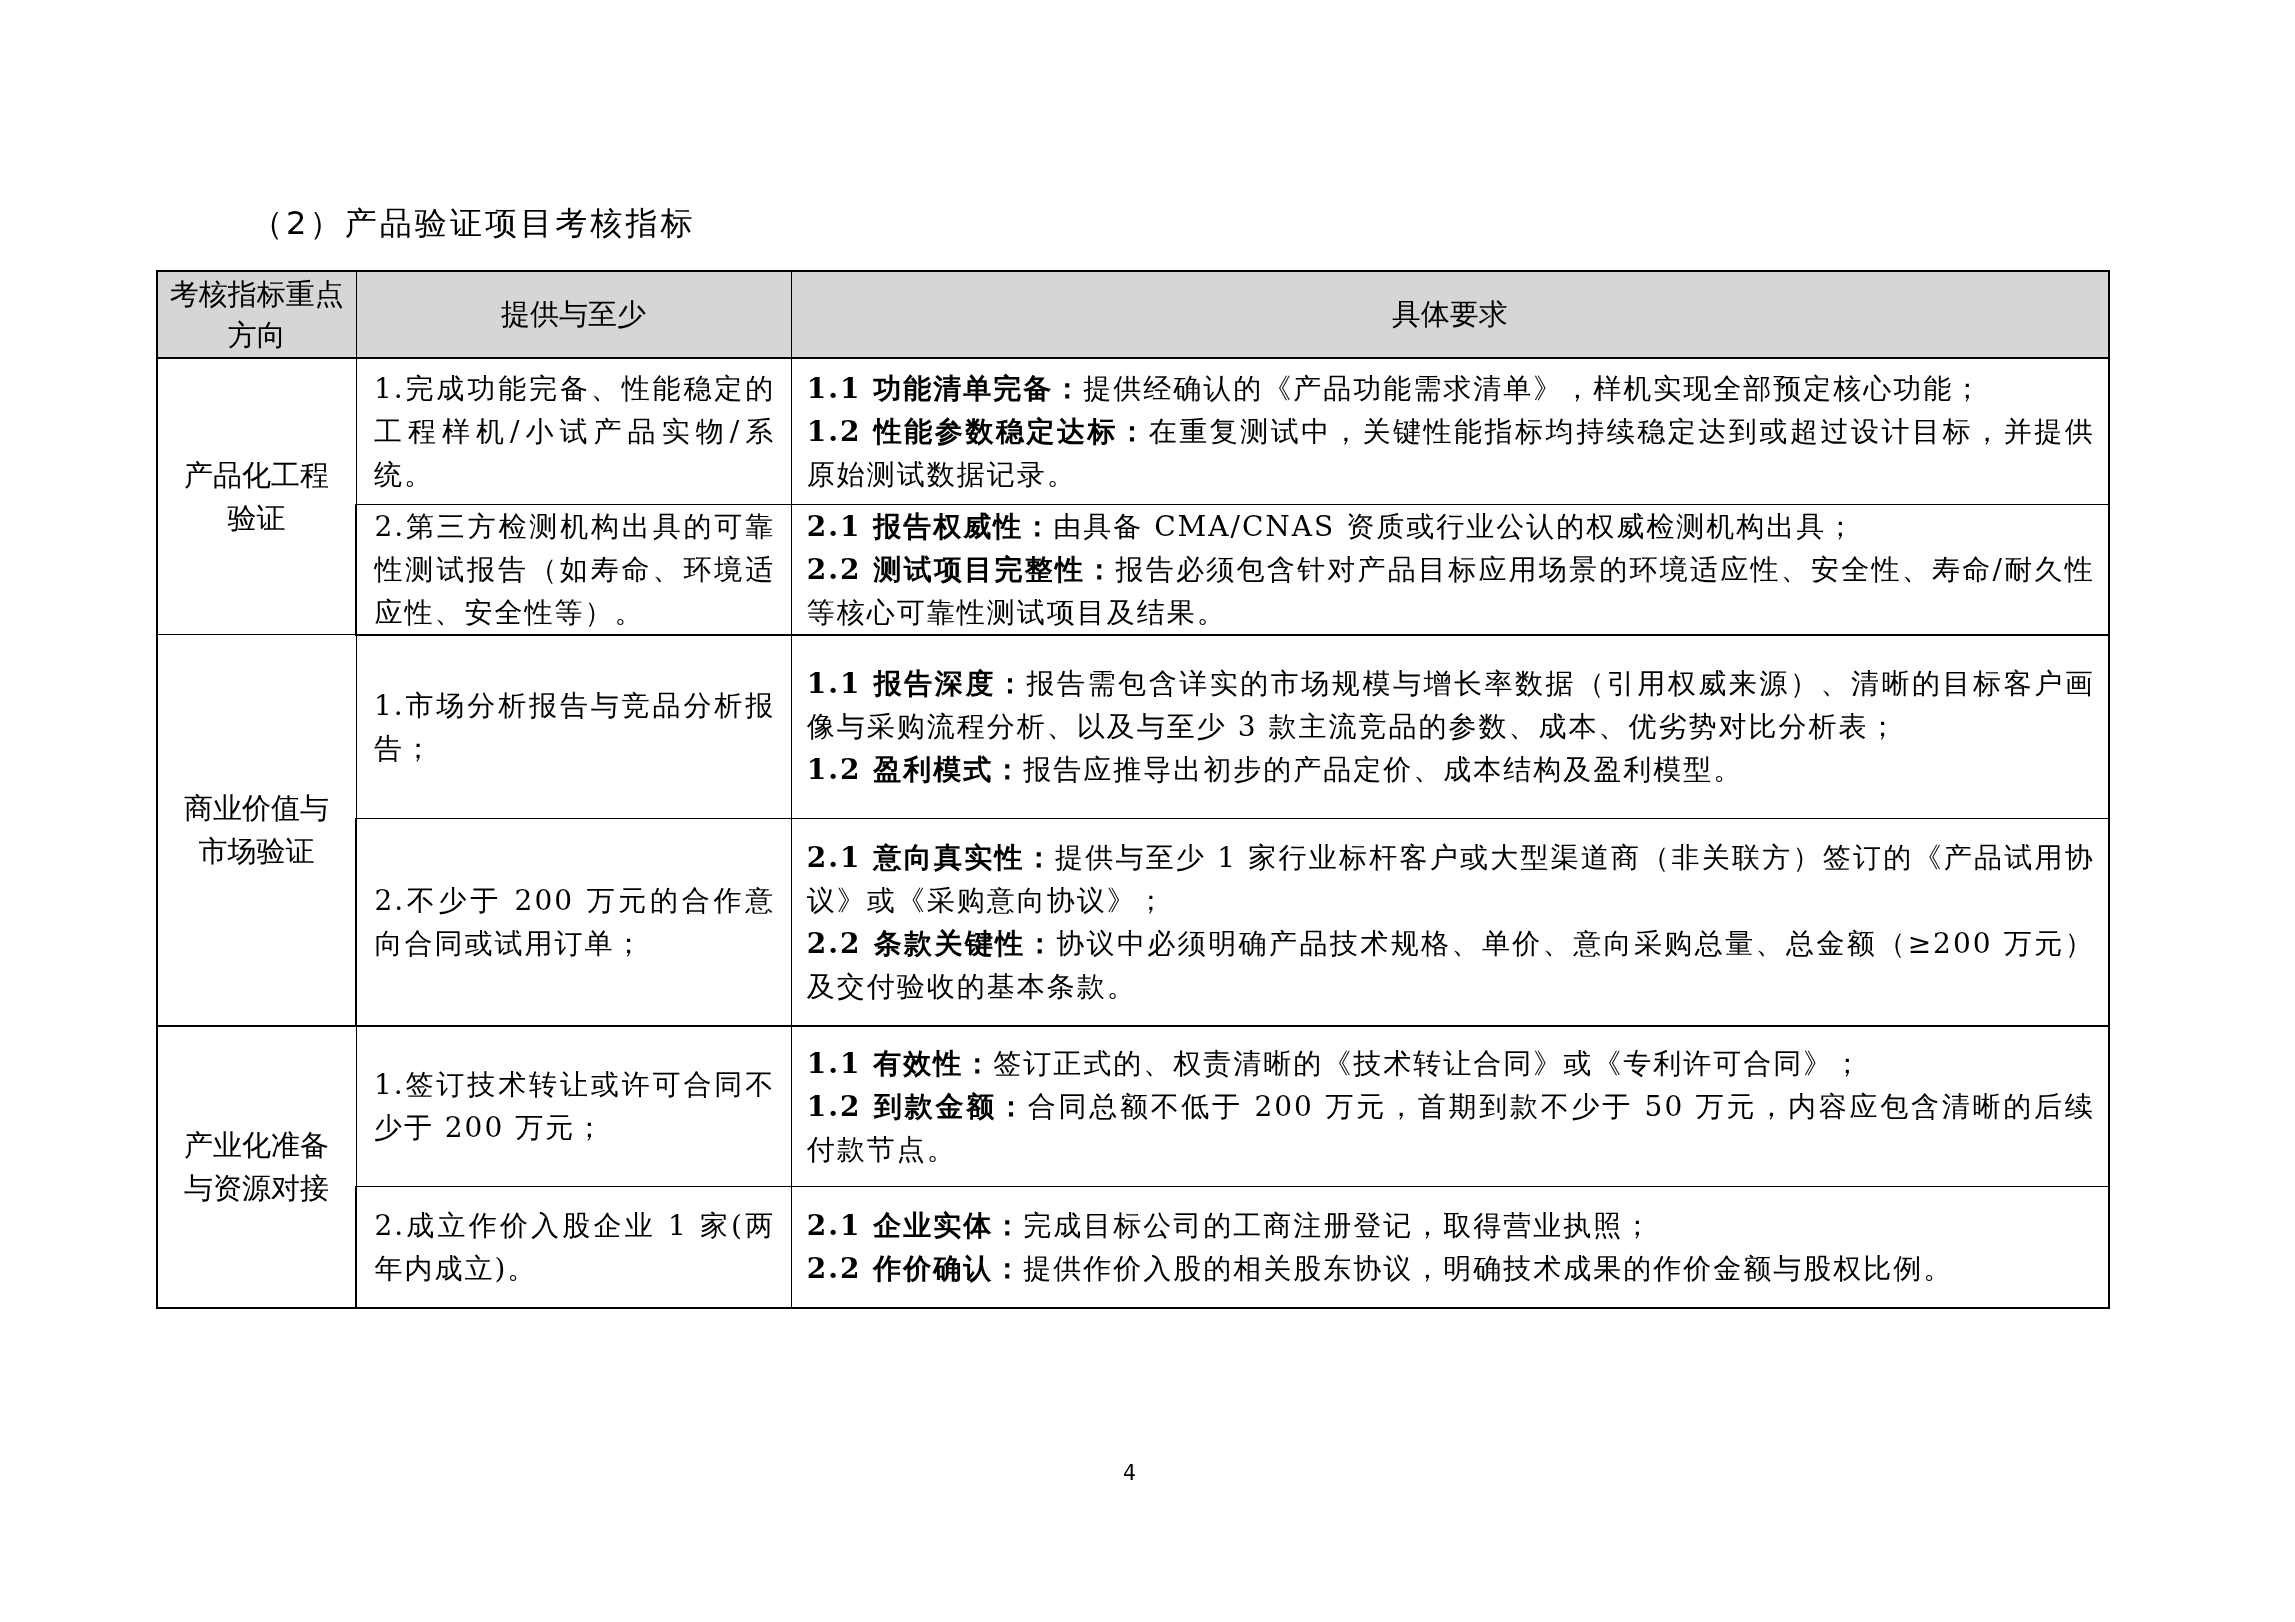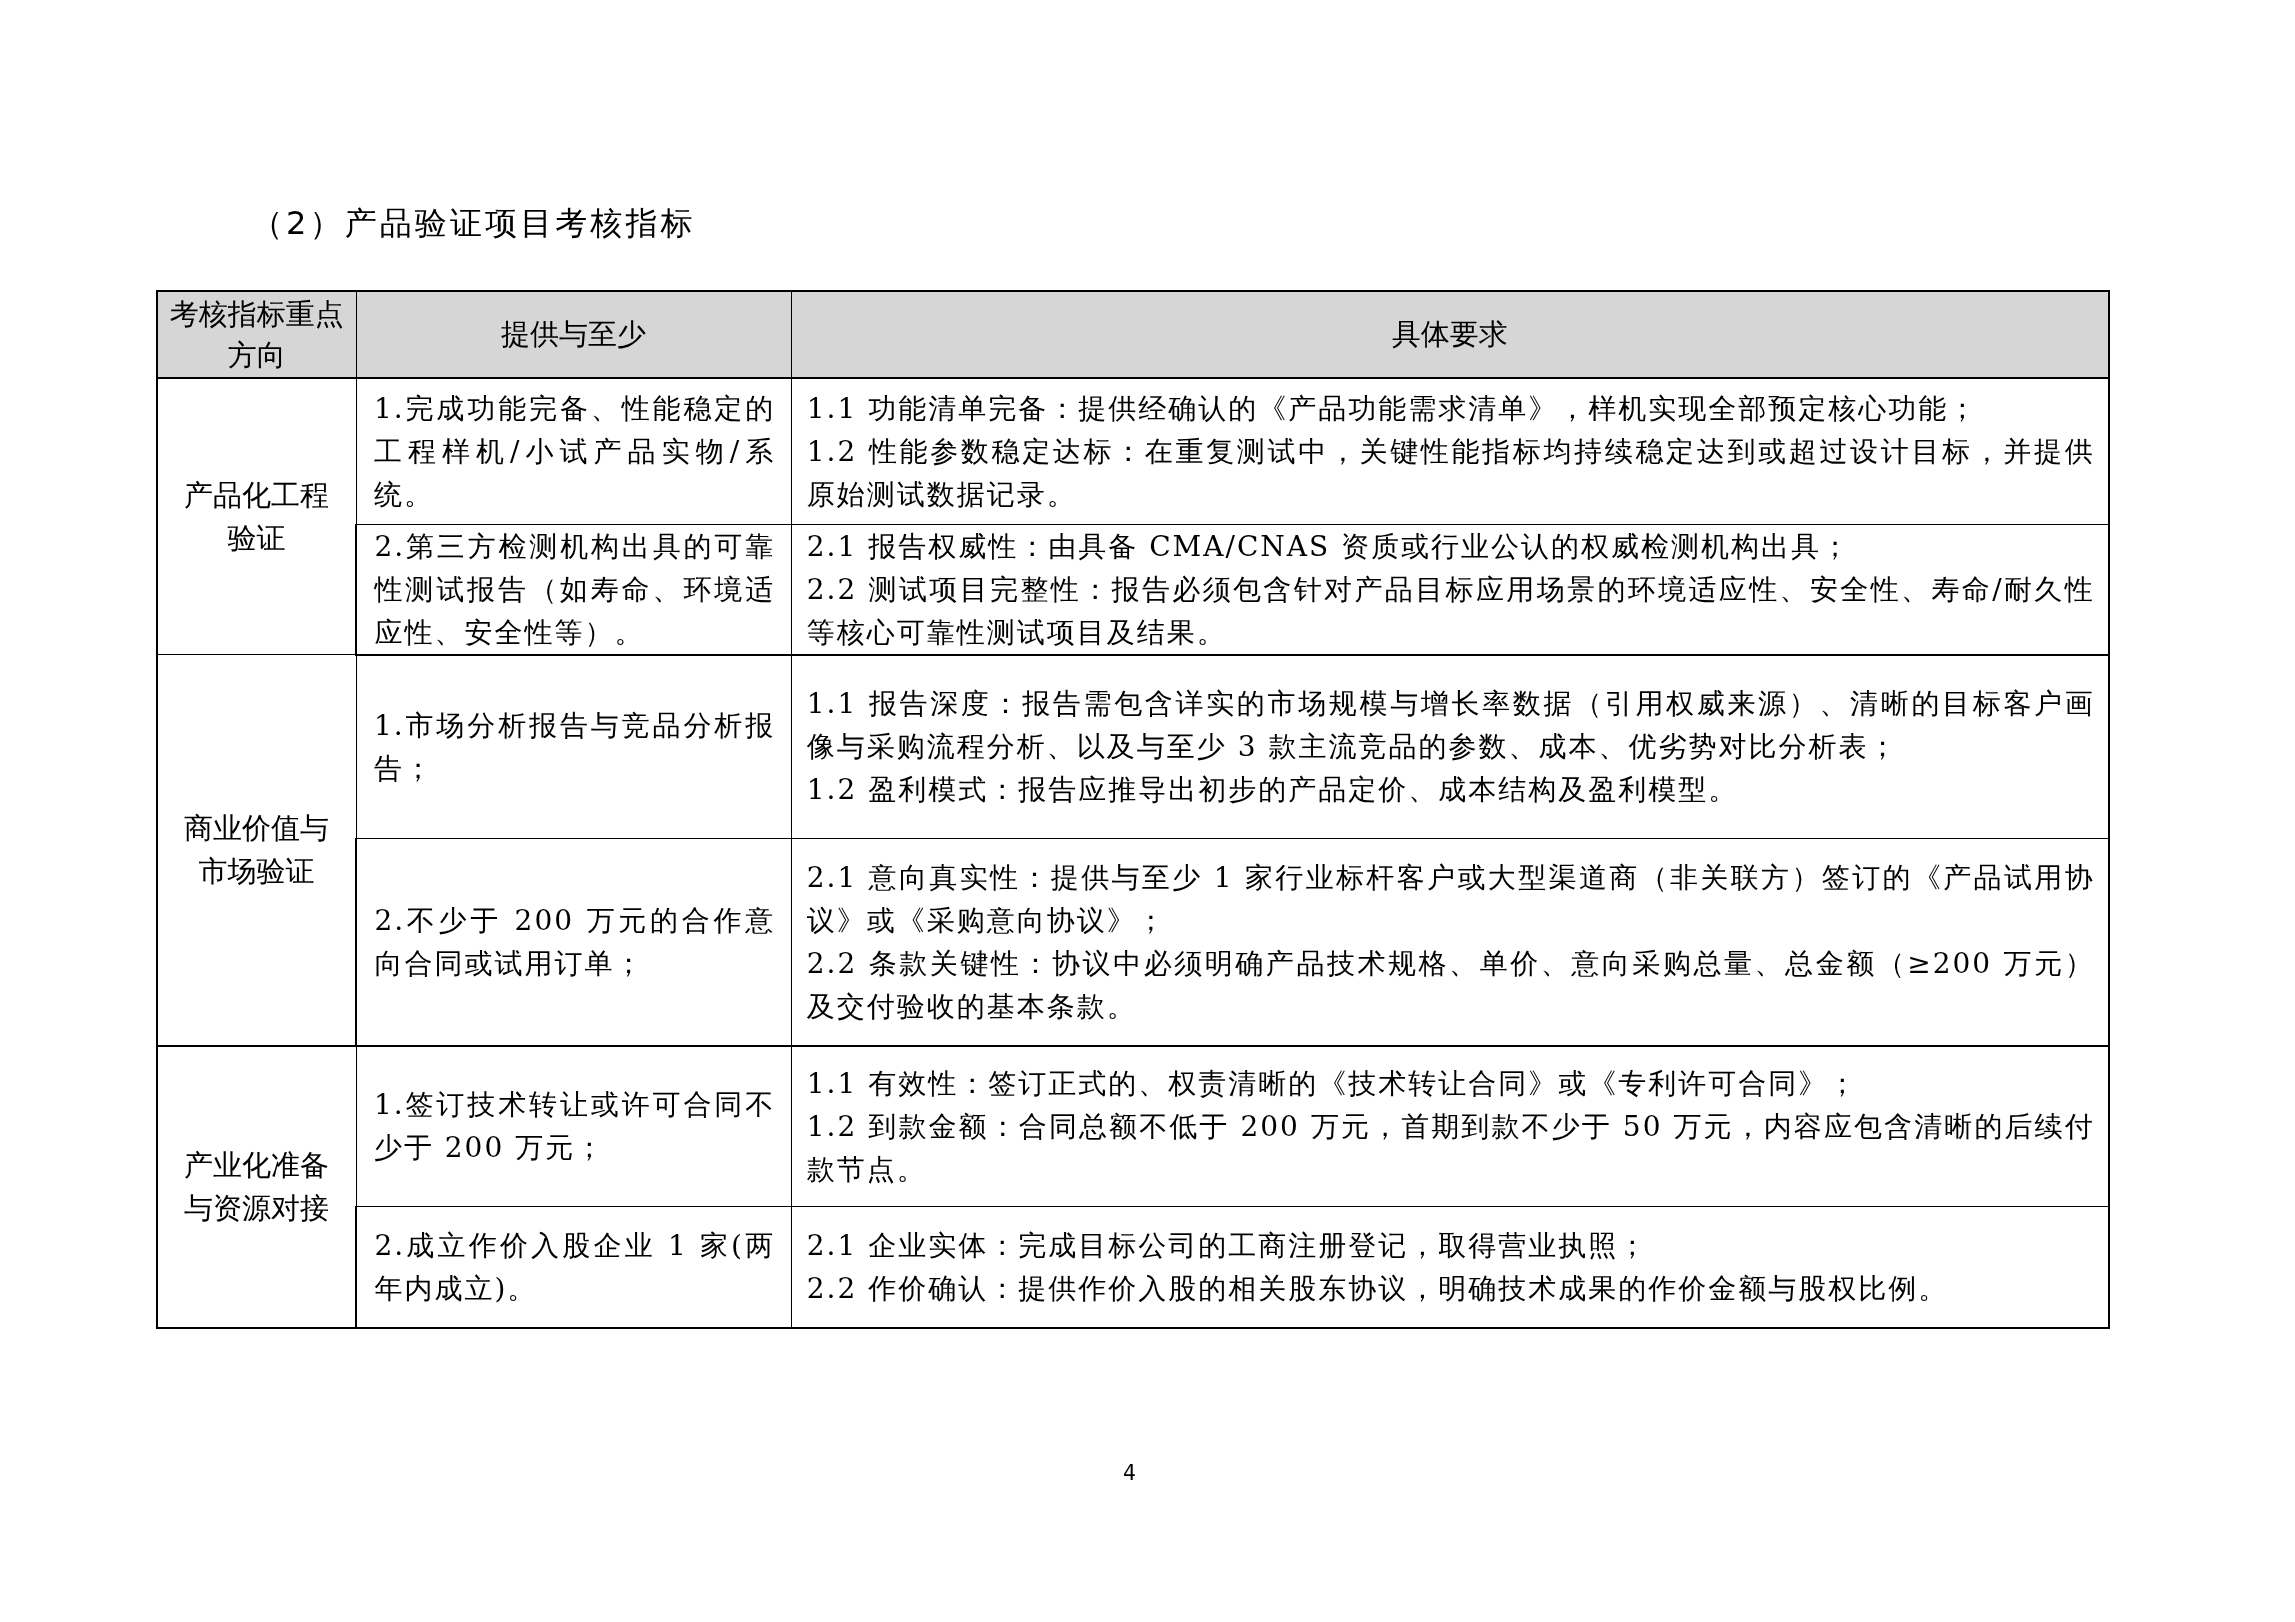--- a/index.html
+++ b/index.html
@@ -21,21 +21,21 @@
     top: 207px;
     font-size: 32px;
     font-family: "DejaVu Sans", "Liberation Sans", sans-serif;
     letter-spacing: 3.1px;
     line-height: 1;
     white-space: nowrap;
   }
   table.assess {
     position: absolute;
     left: 156px;
-    top: 290px;
+    top: 270px;
     width: 1952px;
     border-collapse: collapse;
     table-layout: fixed;
   }
   table.assess col.c1 { width: 199px; }
   table.assess col.c2 { width: 435px; }
   table.assess col.c3 { width: 1318px; }
   table.assess th, table.assess td {
     border: 1.5px solid #000;
     vertical-align: middle;
@@ -67,21 +67,21 @@
     letter-spacing: 2px;
   }
   .req-cell {
     font-size: 28px;
     line-height: 43px;
     padding: 0 13.3px 0 15.3px !important;
     text-align: justify;
     letter-spacing: 2px;
   }
   .req-line { display: block; }
-  .req-key { font-weight: normal; }
+  .req-key { font-weight: bold; }
   tr.sec-end td { border-bottom-width: 2.6px; }
   tr.r1 { height: 146px; }
   tr.r2 { height: 124px; }
   tr.r3 { height: 184px; }
   tr.r4 { height: 207px; }
   tr.r5 { height: 161px; }
   tr.r6 { height: 121px; }
   table.assess td:first-child, table.assess th:first-child { border-left-width: 2px; }
   table.assess td:last-child, table.assess th:last-child { border-right-width: 2px; }
   .page-number {

